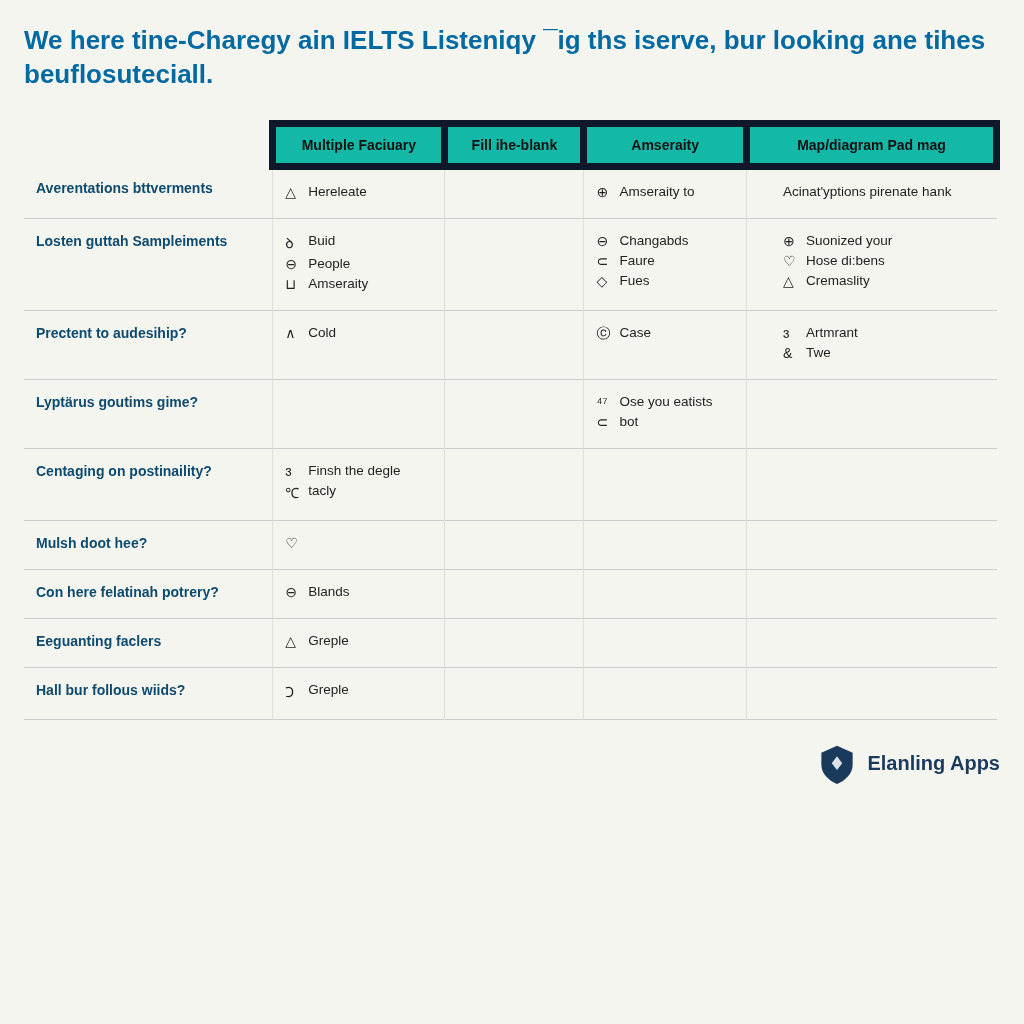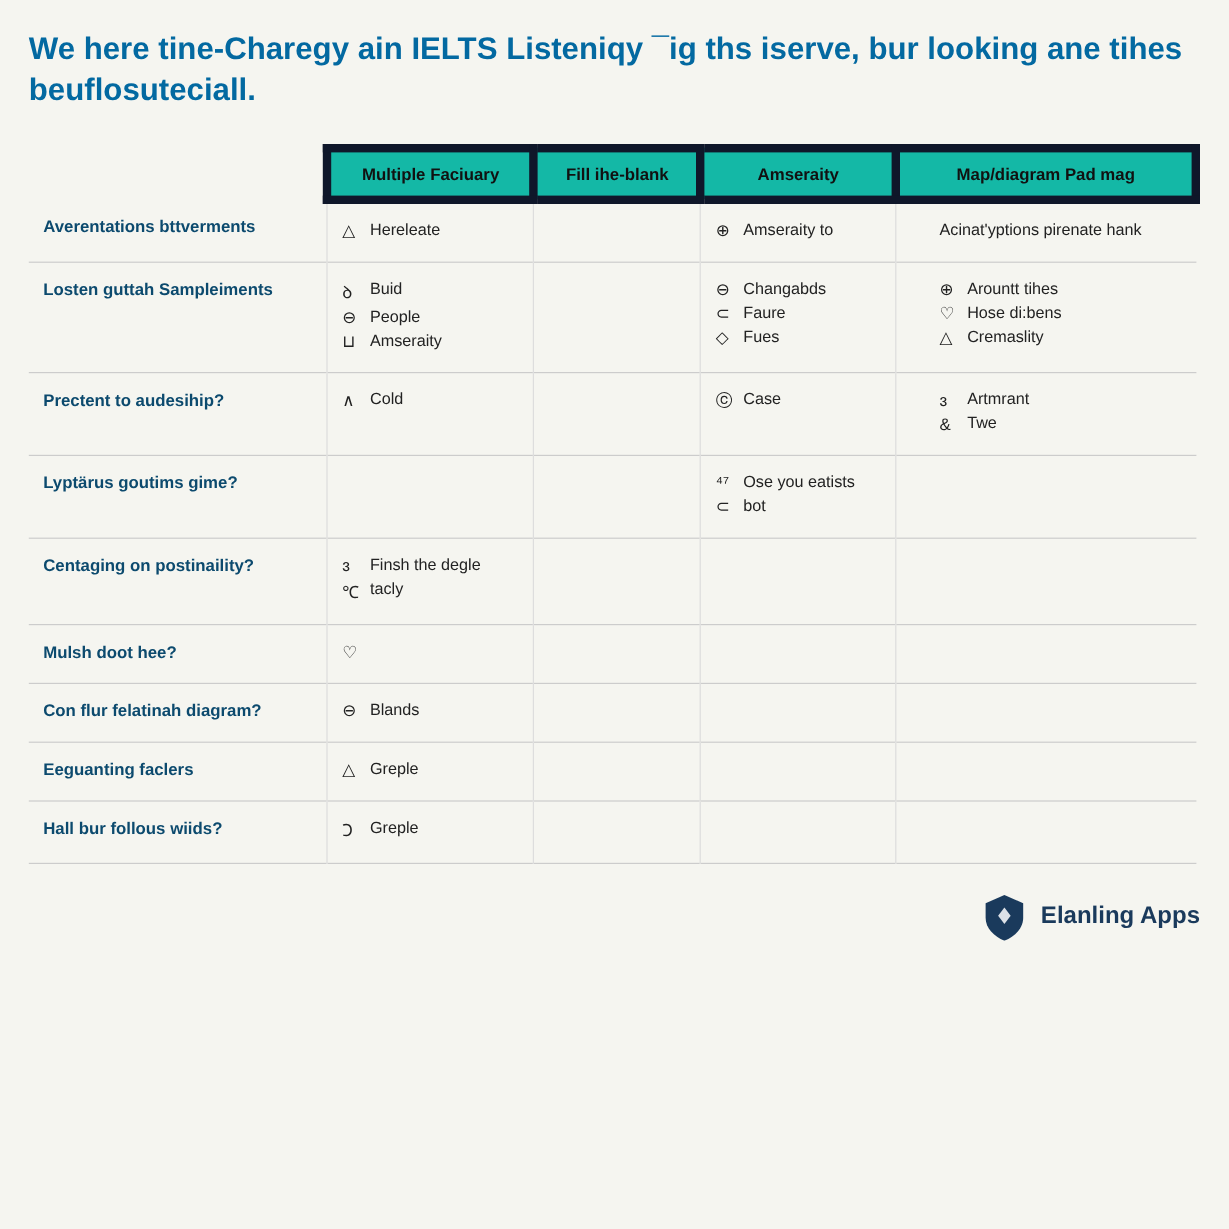--- a/index.html
+++ b/index.html
@@ -160,21 +160,21 @@
                 <span>Faure</span>
               </div>
               <div class="cell-item">
                 <span class="cell-icon">◇</span>
                 <span>Fues</span>
               </div>
             </td>
             <td>
               <div class="cell-item">
                 <span class="cell-icon">⊕</span>
-                <span>Arountt tihes</span>
+                <span>Suonized your</span>
               </div>
               <div class="cell-item">
                 <span class="cell-icon">♡</span>
                 <span>Hose di:bens</span>
               </div>
               <div class="cell-item">
                 <span class="cell-icon">△</span>
                 <span>Cremaslity</span>
               </div>
             </td>
@@ -242,21 +242,21 @@
             <td>
               <div class="cell-item">
                 <span class="cell-icon">♡</span>
               </div>
             </td>
             <td></td>
             <td></td>
             <td></td>
           </tr>
           <tr>
-            <td class="row-label">Con flur felatinah diagram?</td>
+            <td class="row-label">Con here felatinah potrery?</td>
             <td>
               <div class="cell-item">
                 <span class="cell-icon">⊖</span>
                 <span>Blands</span>
               </div>
             </td>
             <td></td>
             <td></td>
             <td></td>
           </tr>

